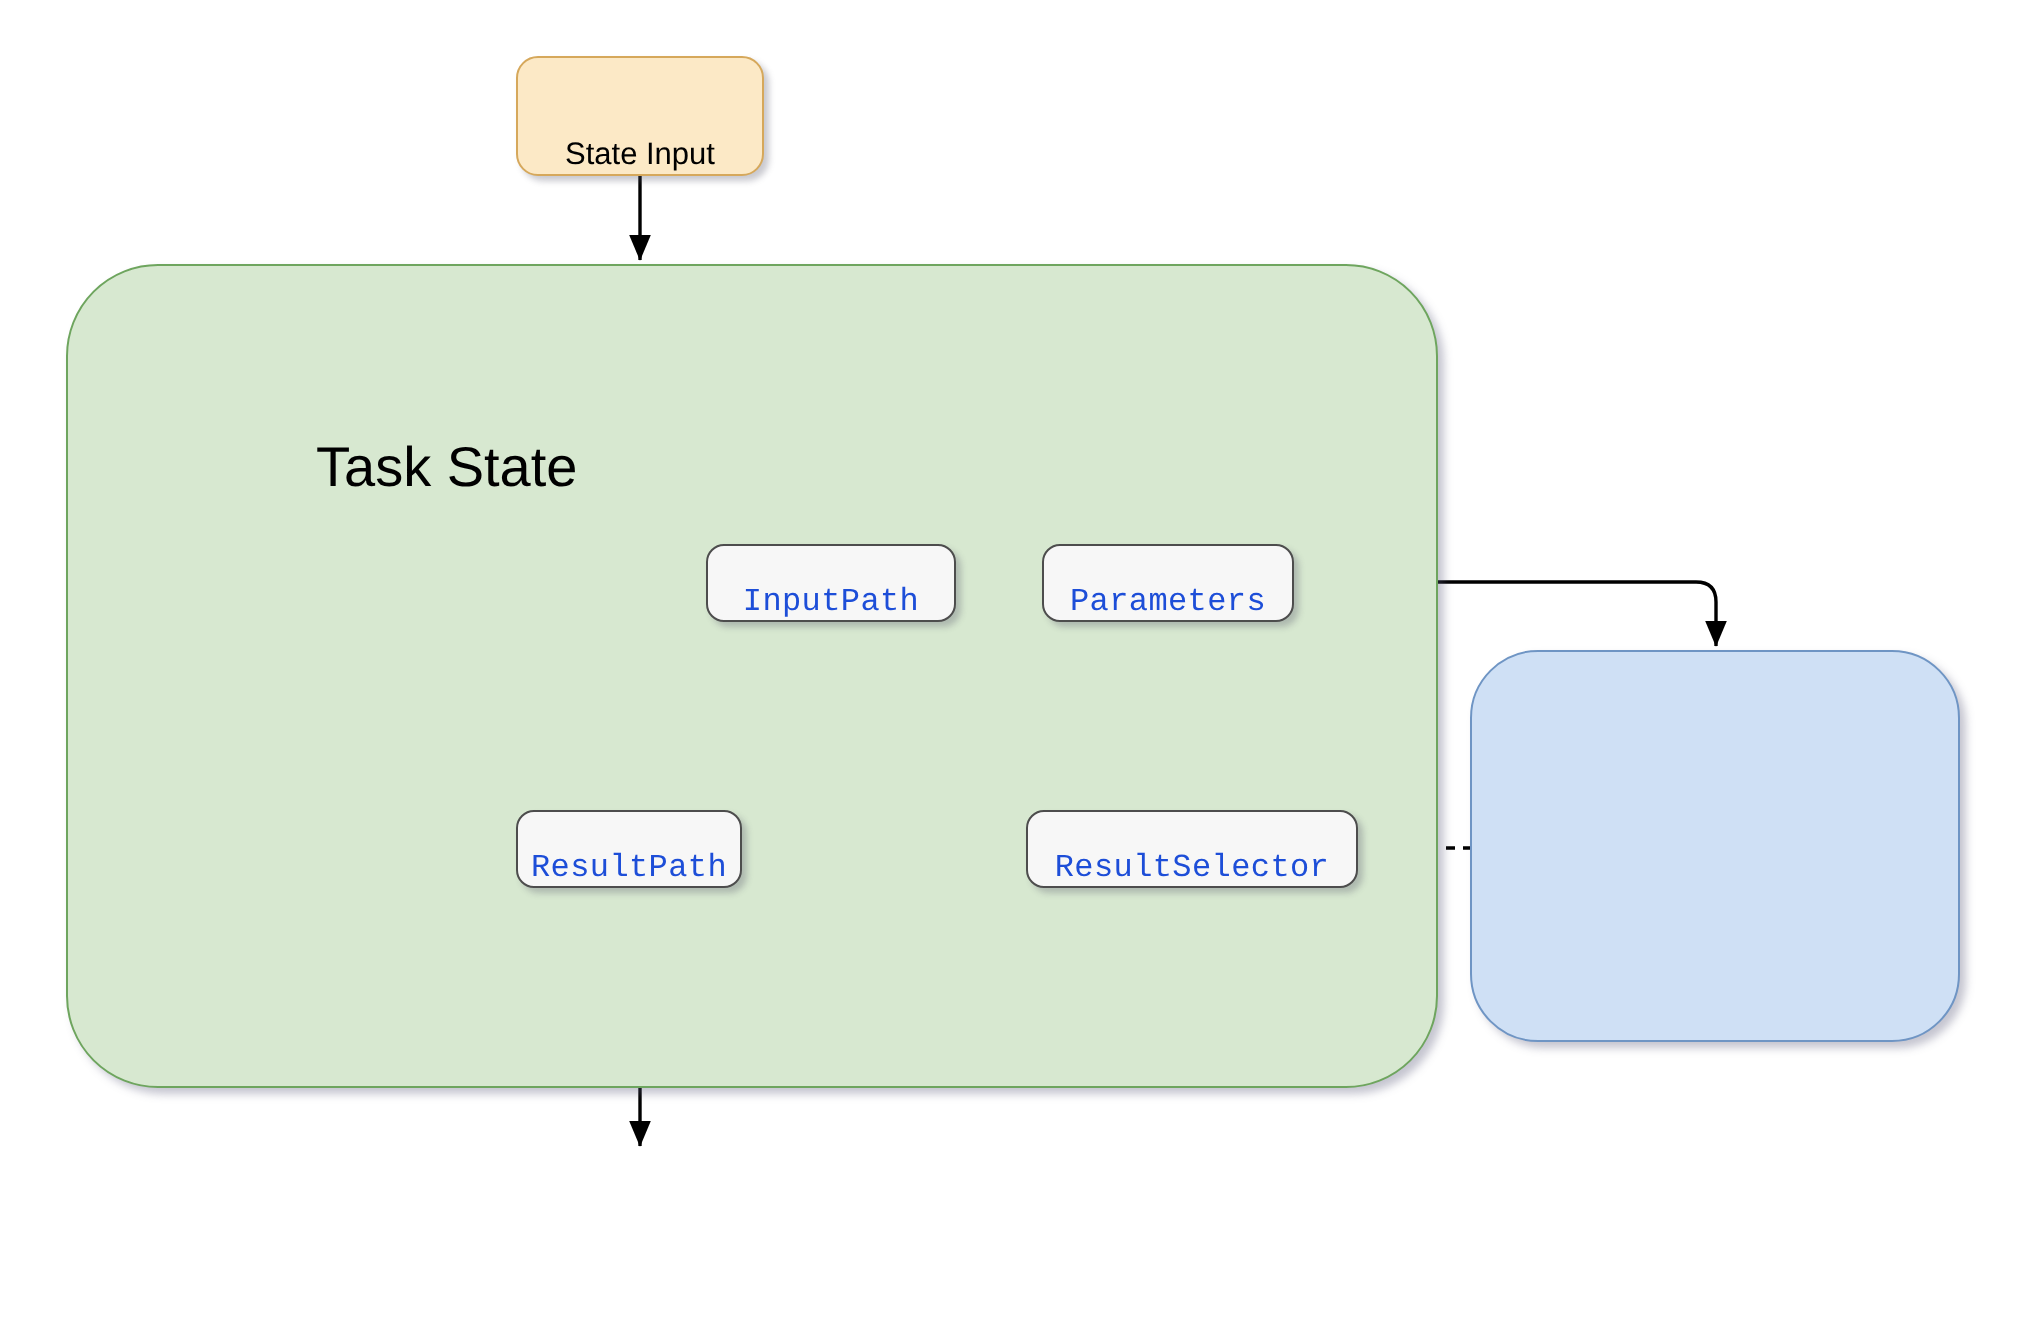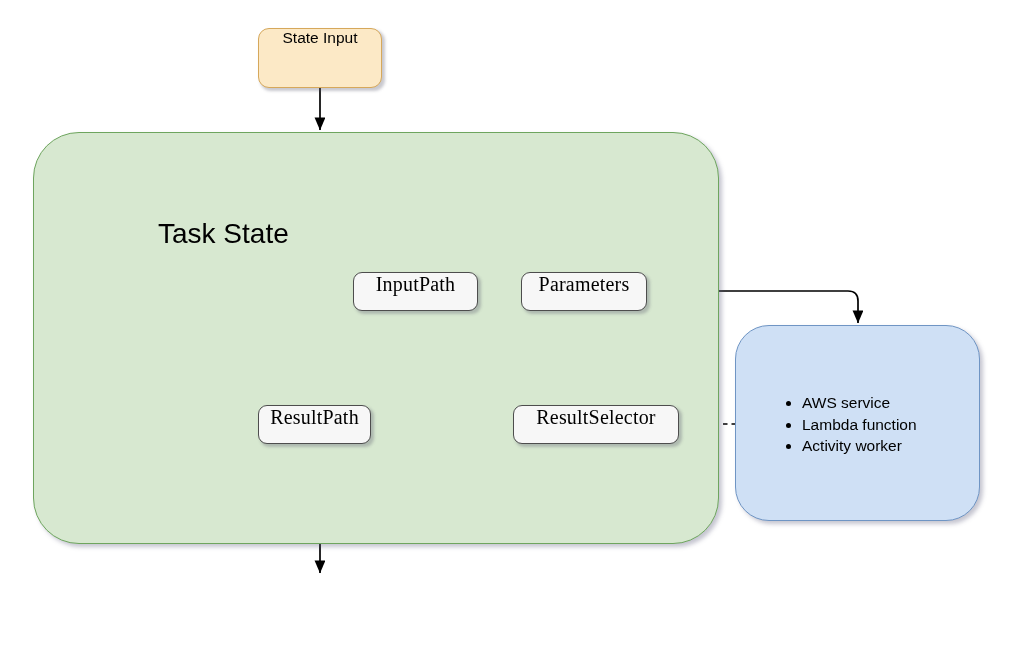--- a/index.html
+++ b/index.html
@@ -25,21 +25,21 @@
     width: 1018px;
     height: 669px;
     pointer-events: none;
   }
 
   
   .node {
     position: absolute;
     box-sizing: border-box;
     display: flex;
-    align-items: flex-start;
+    align-items: flex-end;
     justify-content: center;
     text-align: center;
   }
 
   
   .terminal {
     background: #fce9c6;
     border: 1.4px solid #d6a85b;
     border-radius: 11px;
     color: #000000;
@@ -90,23 +90,23 @@
   }
   .resource-list li {
     white-space: nowrap;
   }
 
   
   .field {
     background: #f7f7f7;
     border: 1.4px solid #4d4d4d;
     border-radius: 9px;
-    color: #000000;
-    font-family: Liberation Serif, serif;
-    font-size: 20px;
+    color: #1d4ed8;
+    font-family: Liberation Mono, monospace;
+    font-size: 16px;
     letter-spacing: 0.2px;
     box-shadow: 2.5px 2.5px 3px rgba(90,90,110,0.33);
     white-space: nowrap;
   }
 </style>
 </head>
 <body>
 
 <div id="canvas">
 
@@ -133,25 +133,20 @@
 
     <path d="M320,443 L320,479" fill="none" stroke="#000000" stroke-width="1.7" marker-end="url(#arrow)"></path>
 
     <path d="M320,524 L320,573" fill="none" stroke="#000000" stroke-width="1.7" marker-end="url(#arrow)"></path>
   </svg>
 
   <div class="group-task" style="left:33px; top:132px; width:686px; height:412px;"></div>
   <div class="group-task-label">Task State</div>
 
   <div class="group-resource" style="left:735px; top:325px; width:245px; height:196px;"></div>
-  <ul class="resource-list">
-    <li>AWS service</li>
-    <li>Lambda function</li>
-    <li>Activity worker</li>
-  </ul>
 
   <div class="node terminal" style="left:258px; top:28px; width:124px; height:60px;">
     <span>State Input</span>
   </div>
 
 
   <div class="node field" style="left:353px; top:272px; width:125px; height:39px;">
     <span>InputPath</span>
   </div>
 

